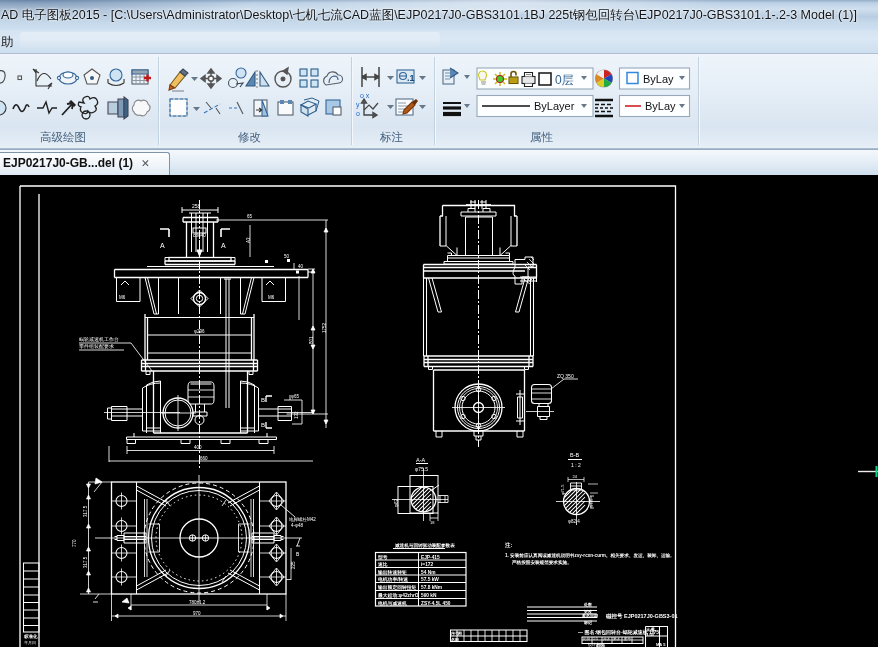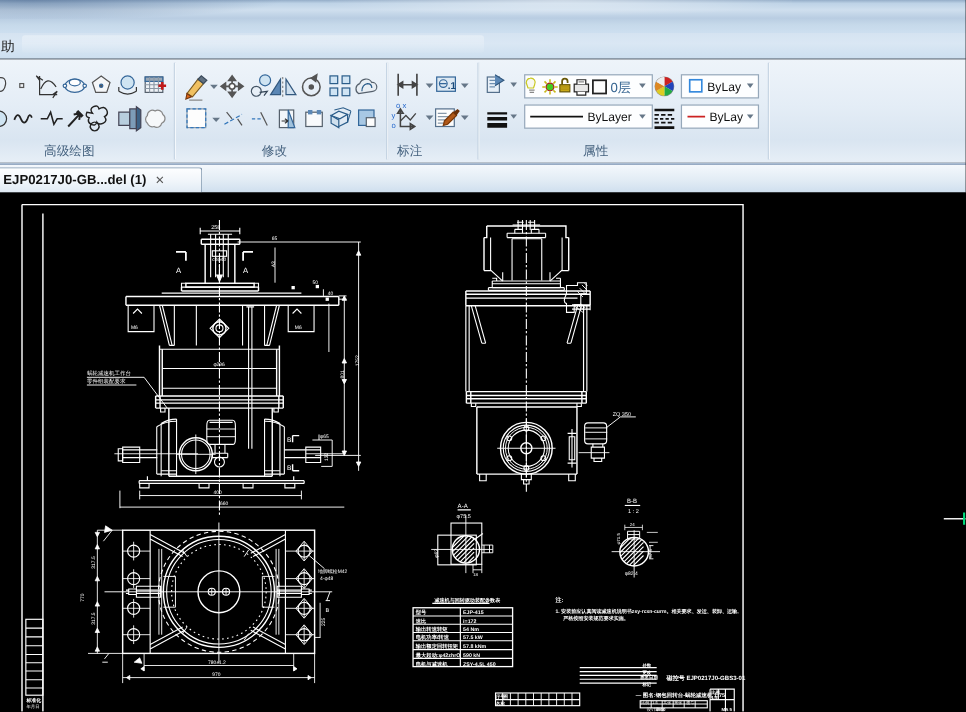--- a/index.html
+++ b/index.html
@@ -15,46 +15,47 @@
     border-bottom:1px solid #aebfd2;}
   .menubar .mtxt{position:absolute;left:1px;top:4px;font-size:12.5px;color:#222;}
   .menubar .ghost{position:absolute;left:20px;top:2px;width:420px;height:16px;background:linear-gradient(180deg,rgba(255,255,255,.35),rgba(255,255,255,.05));border-radius:3px;}
   .ribbon{position:absolute;left:0;top:54px;width:878px;height:94px;
     background:linear-gradient(180deg,#eef4fa 0%,#e4edf6 45%,#d9e5f1 78%,#e7eff7 100%);}
   .ribbon .sep{position:absolute;top:3px;width:1px;height:88px;background:#c3d2e1;border-right:1px solid #f4f8fc;}
   .glabel{position:absolute;top:76px;font-size:11.5px;color:#44617e;}
   .rbot{position:absolute;left:0;top:148px;width:878px;height:2px;background:linear-gradient(180deg,#b3c5d9,#8fa3bd);}
   .tabbar{position:absolute;left:0;top:150px;width:878px;height:25px;
     background:linear-gradient(180deg,#f4f8fc 0%,#e2ecf5 55%,#cfdfee 100%);}
-  .tab{position:absolute;left:0;top:2px;width:184px;height:23px;
+  .tab{position:absolute;left:0;top:2px;width:170px;height:23px;
     background:linear-gradient(180deg,#fdfeff 0%,#f0f5fa 55%,#e0eaf4 100%);
     border:1px solid #7e94ab;border-bottom:none;border-left:none;border-radius:0 3px 0 0;box-sizing:border-box;padding-left:40px;}
   .tab .ttxt{position:absolute;left:3px;top:3px;font-size:12px;font-weight:bold;color:#111;letter-spacing:0px;}
   .tab .x{position:absolute;left:141px;top:4px;font-size:10.5px;color:#555;}
   .canvas{position:absolute;left:0;top:175px;width:878px;height:472px;background:#000;}
   .canvas svg,.ribbon svg{display:block;}
 </style>
 </head>
 <body>
   <div class="titlebar">
     <div class="shade1"></div>
     <div class="shade2"></div>
+    <div class="txt">AD 电子图板2015 - [C:\Users\Administrator\Desktop\七机七流CAD蓝图\EJP0217J0-GBS3101.1BJ 225t钢包回转台\EJP0217J0-GBS3101.1-.2-3 Model (1)]</div>
   </div>
   <div class="menubar">
     <div class="ghost"></div>
     <div class="mtxt">助</div>
   </div>
   <div class="ribbon">
     <div class="sep" style="left:158px"></div>
     <div class="sep" style="left:351px"></div>
     <div class="sep" style="left:434px"></div>
     <div class="sep" style="left:698px"></div>
     <div class="glabel" style="left:40px">高级绘图</div>
     <div class="glabel" style="left:238px">修改</div>
-    <div class="glabel" style="left:361px">标注</div>
+    <div class="glabel" style="left:380px">标注</div>
     <div class="glabel" style="left:530px">属性</div>
     <svg width="878" height="96" viewBox="0 54 878 96" style="position:absolute;left:0;top:0" fill="none" stroke="#35679a" stroke-width="1.1">
       <g transform="translate(0,5)">
       <path d="M-2 66 Q6 64 5 72 Q4 79 -2 78" stroke="#444"></path>
       <rect x="18" y="71" width="3.5" height="3.5" fill="#f0f4f8" stroke="#555"></rect>
       <g stroke="#333">
           <path d="M36 64 L36 81 L52 81"></path>
           <path d="M36 68 L33 64 L39 68 M48 81 L52 78 L48 84"></path>
           <path d="M37 76 Q43 62 51 74" fill="none"></path>
         </g>

